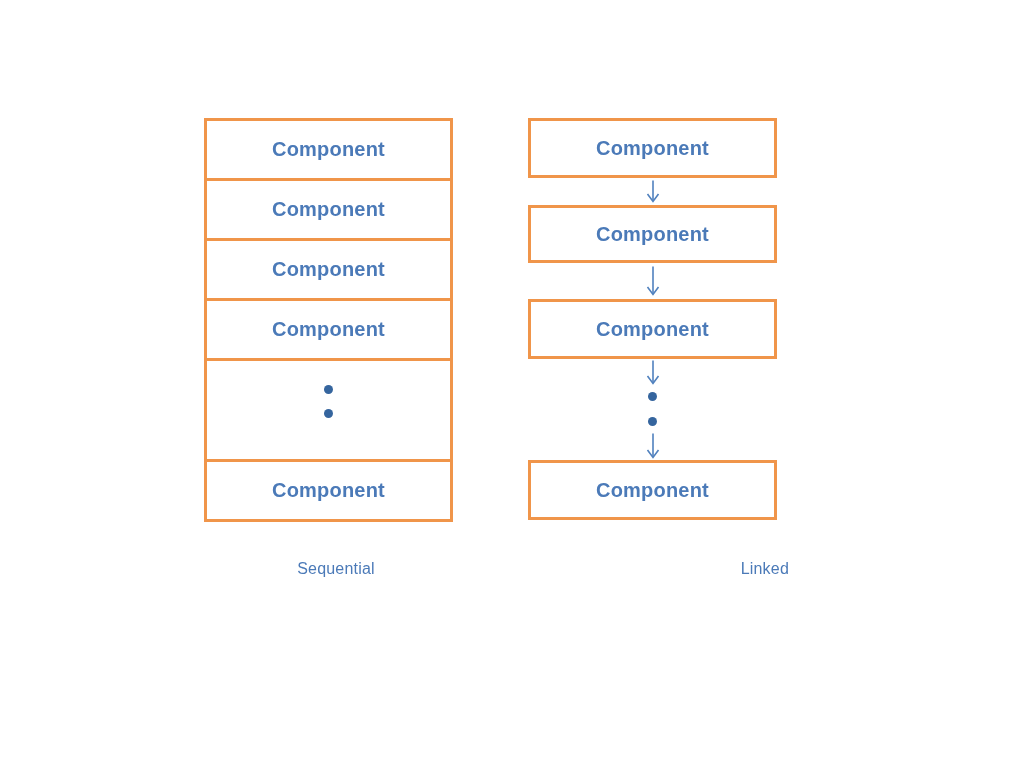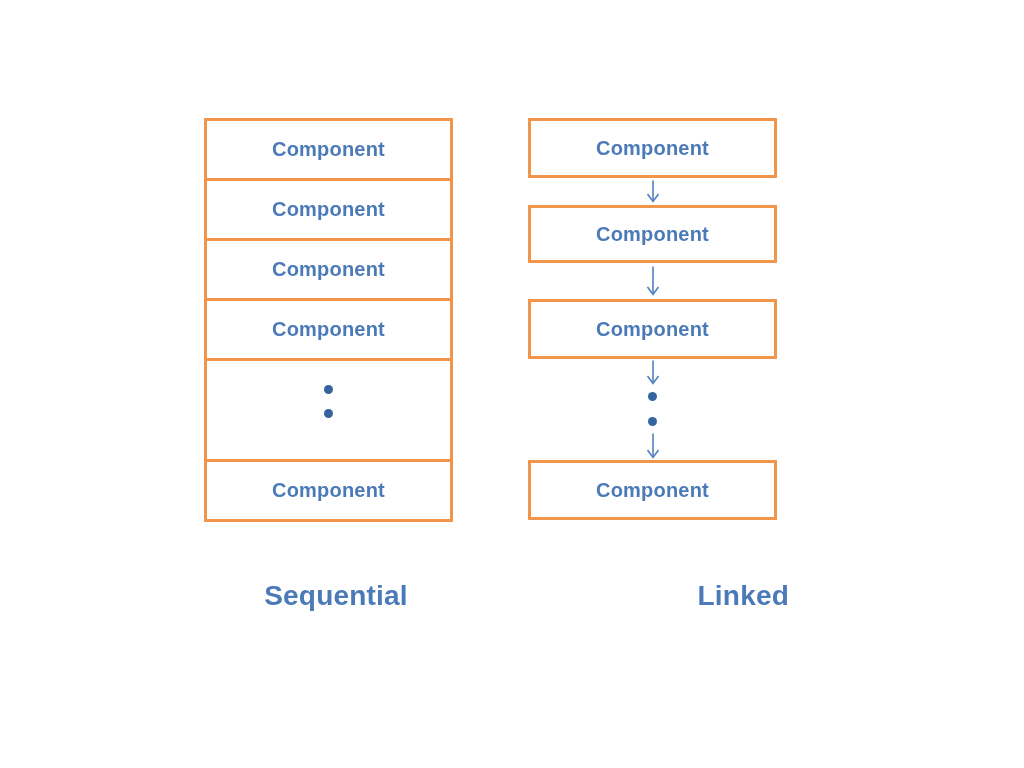--- a/index.html
+++ b/index.html
@@ -75,26 +75,25 @@
     position: absolute;
     left: 648px;
     width: 9px;
     height: 9px;
     border-radius: 50%;
     background: var(--dot, #35659E);
   }
   .label {
     position: absolute;
     top: 560px;
-    font-size: 28px;
-    font-weight: 700;
+    font-size: 16px;
+    font-weight: 400;
     color: var(--label_text, #4B7AB8);
     text-align: center;
     letter-spacing: 0.2px;
-    margin-top: 20px;
   }
   .label.seq { left: 204px; width: 264px; }
   .label.lnk { left: 528px; width: 261px; text-align: right; }
 </style>
 </head>
 <body>
 
 <div id="slide">
 
   <div class="stack">

